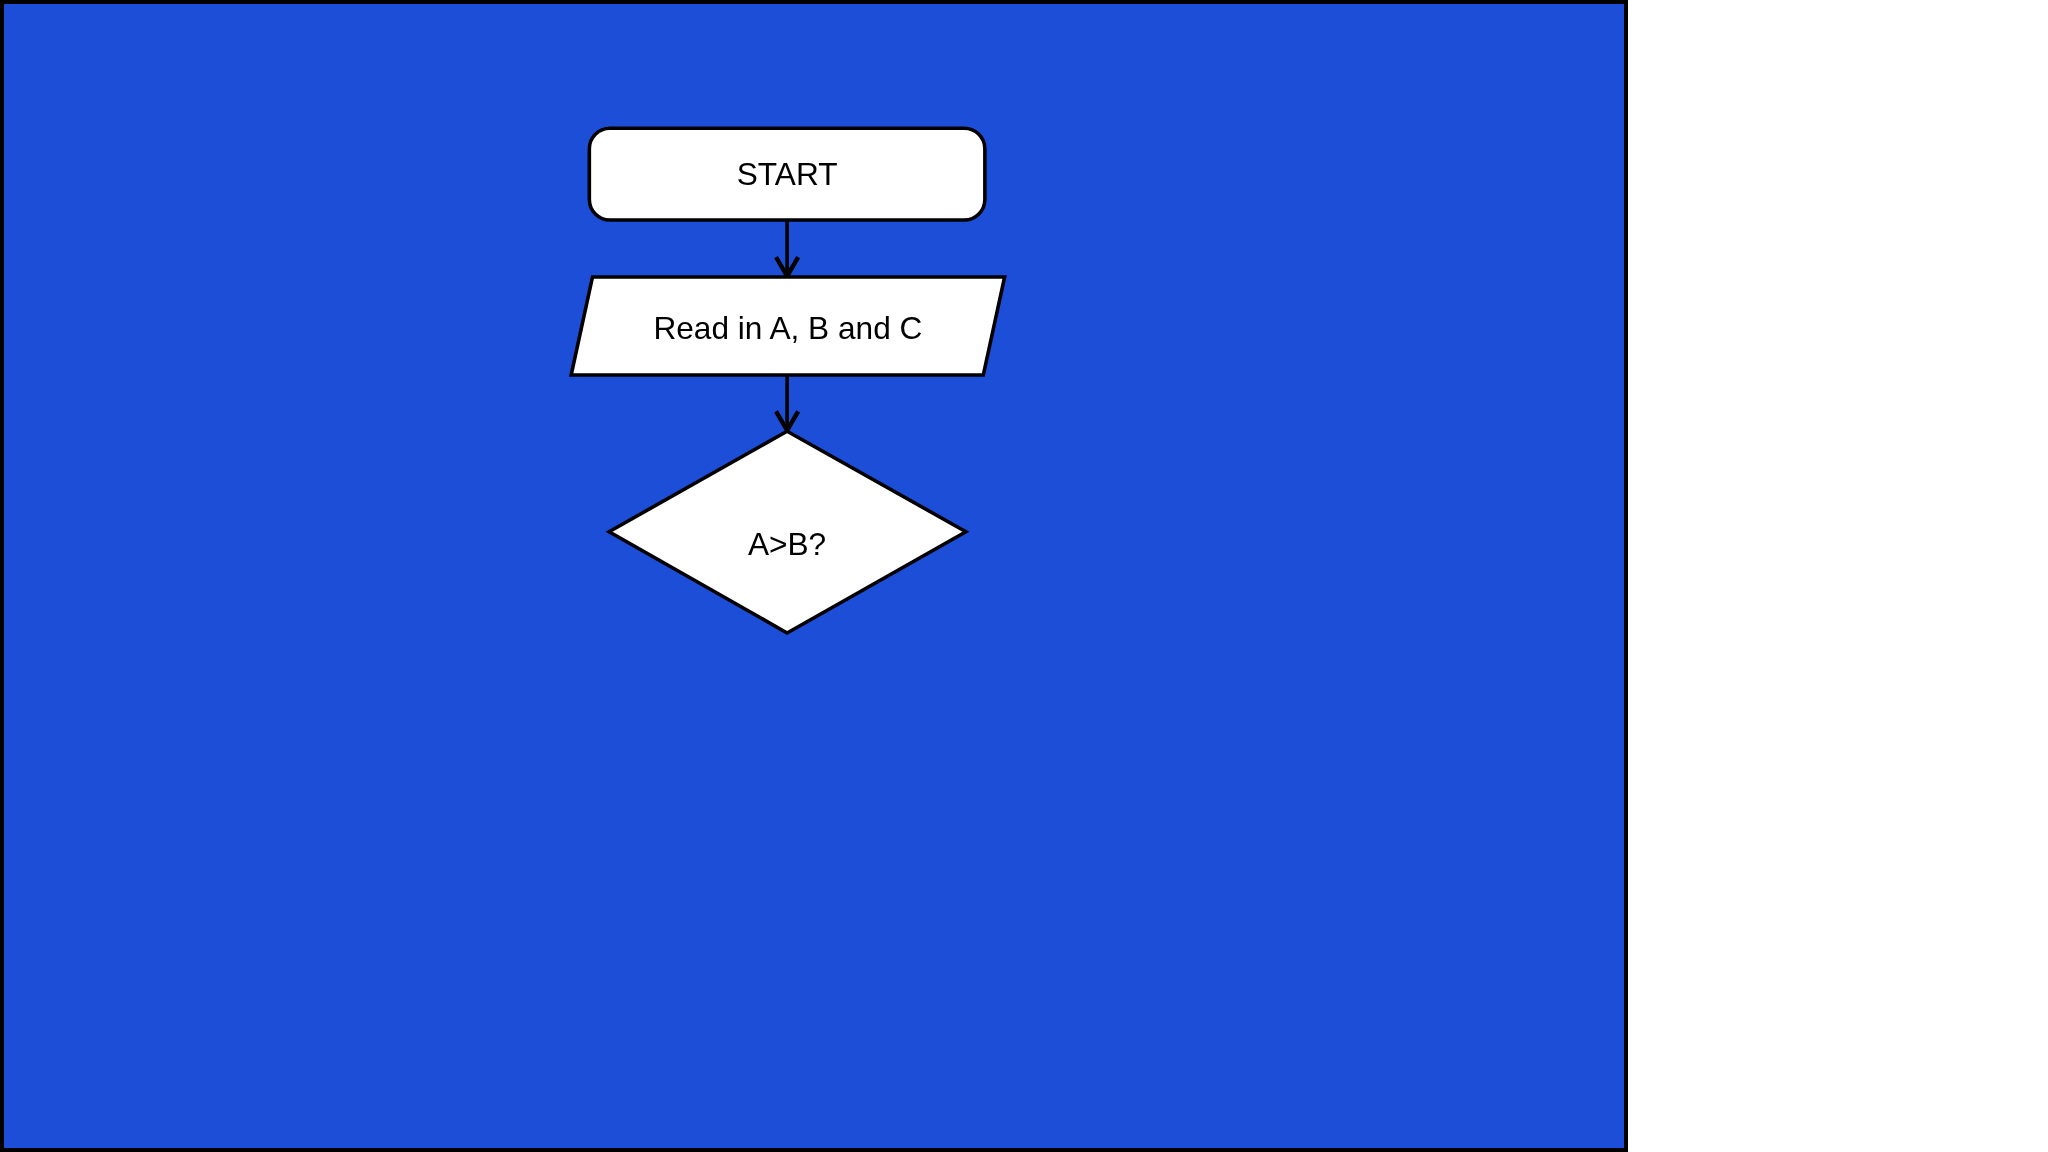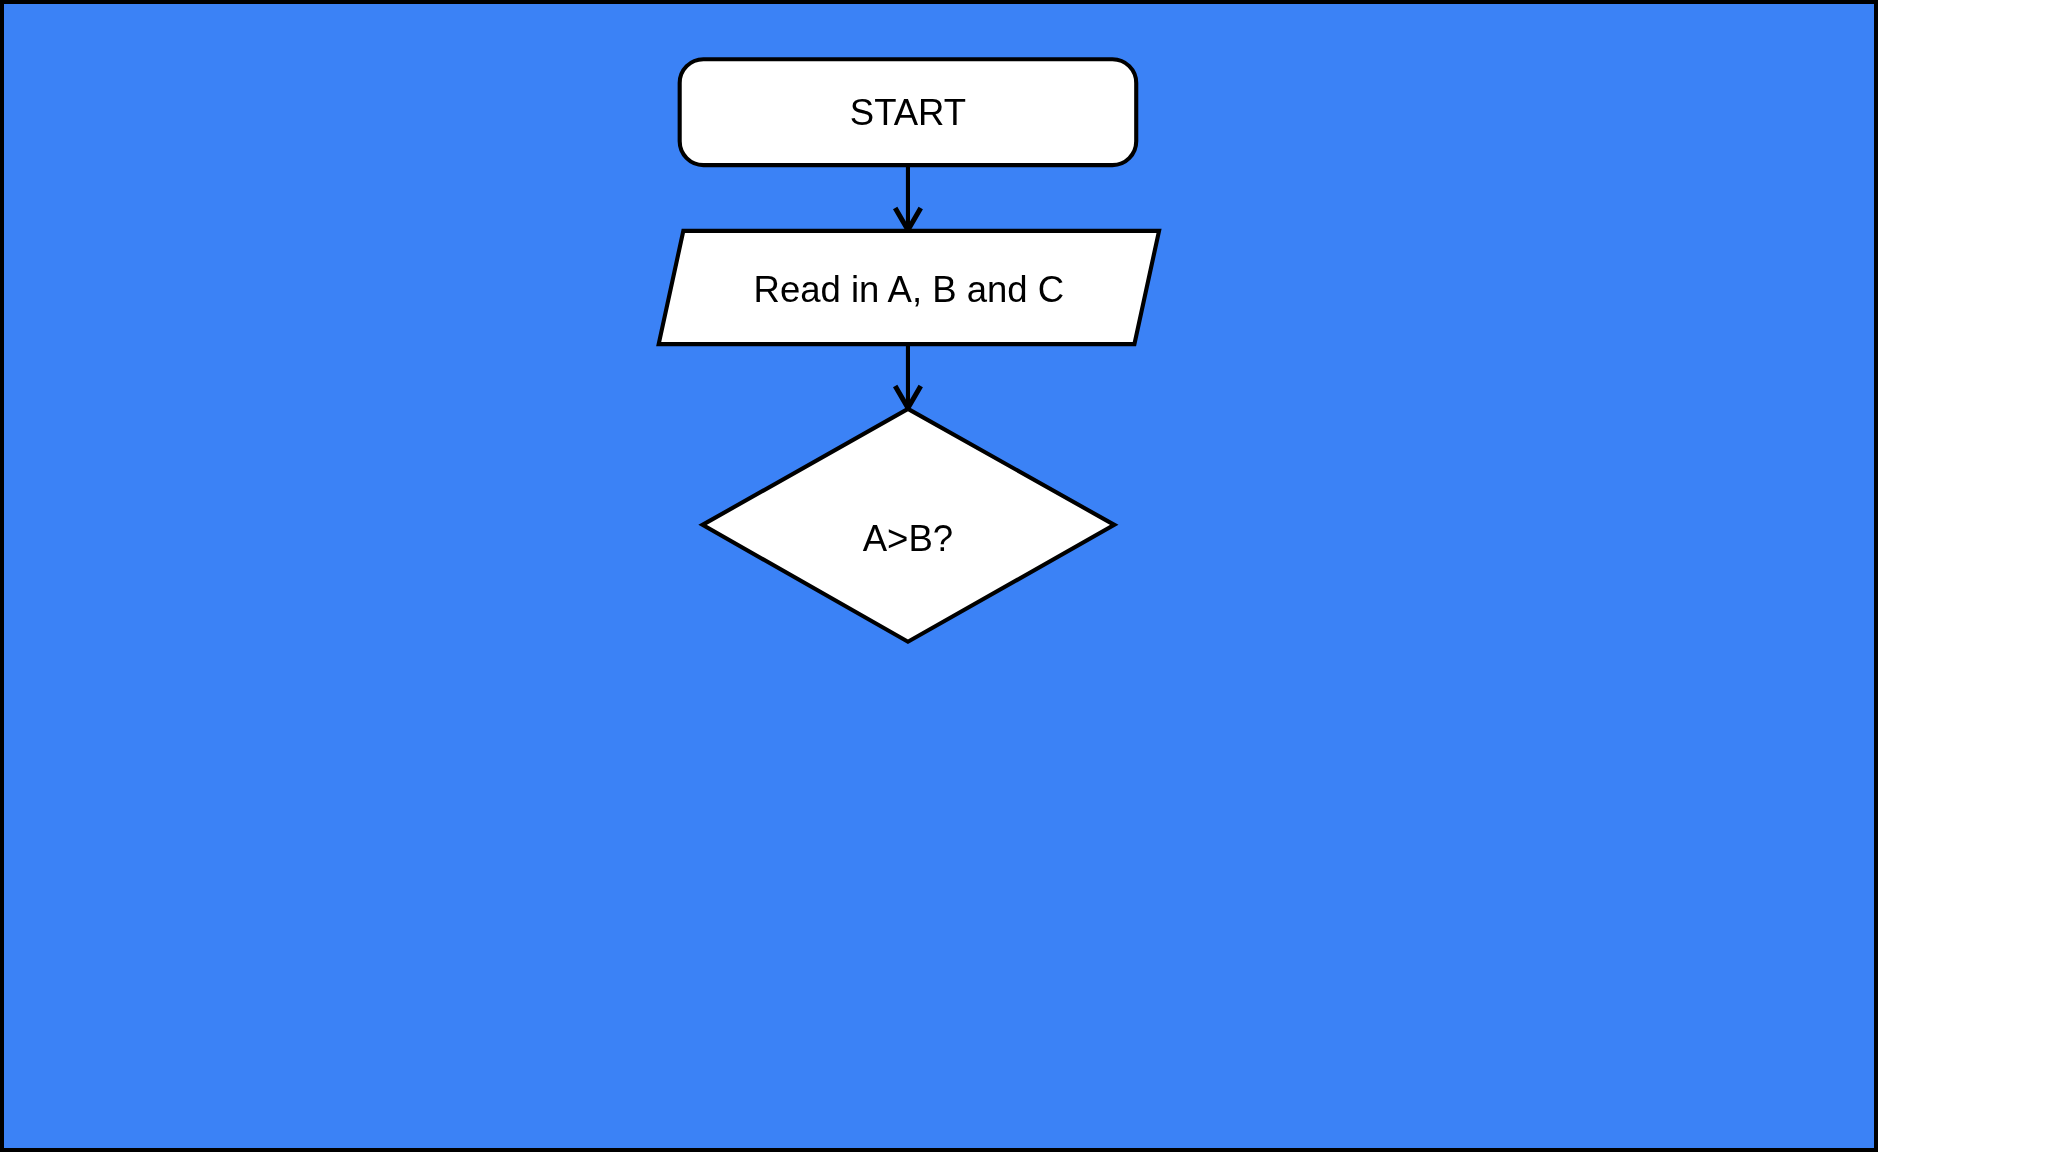--- a/index.html
+++ b/index.html
@@ -3,23 +3,23 @@
 <meta charset="utf-8">
 <style>
   html, body {
     margin: 0;
     padding: 0;
     background: #ffffff;
     font-family: "Liberation Sans", sans-serif;
   }
   .canvas {
     position: relative;
-    width: 1878px;
+    width: 1628px;
     height: 1152px;
-    background: #3b82f6;
+    background: #1d4ed8;
     border: 4px solid #000000;
     box-sizing: border-box;
     overflow: hidden;
   }
   .canvas svg {
     display: block;
     width: 100%;
     height: 100%;
   }
   .shape {

